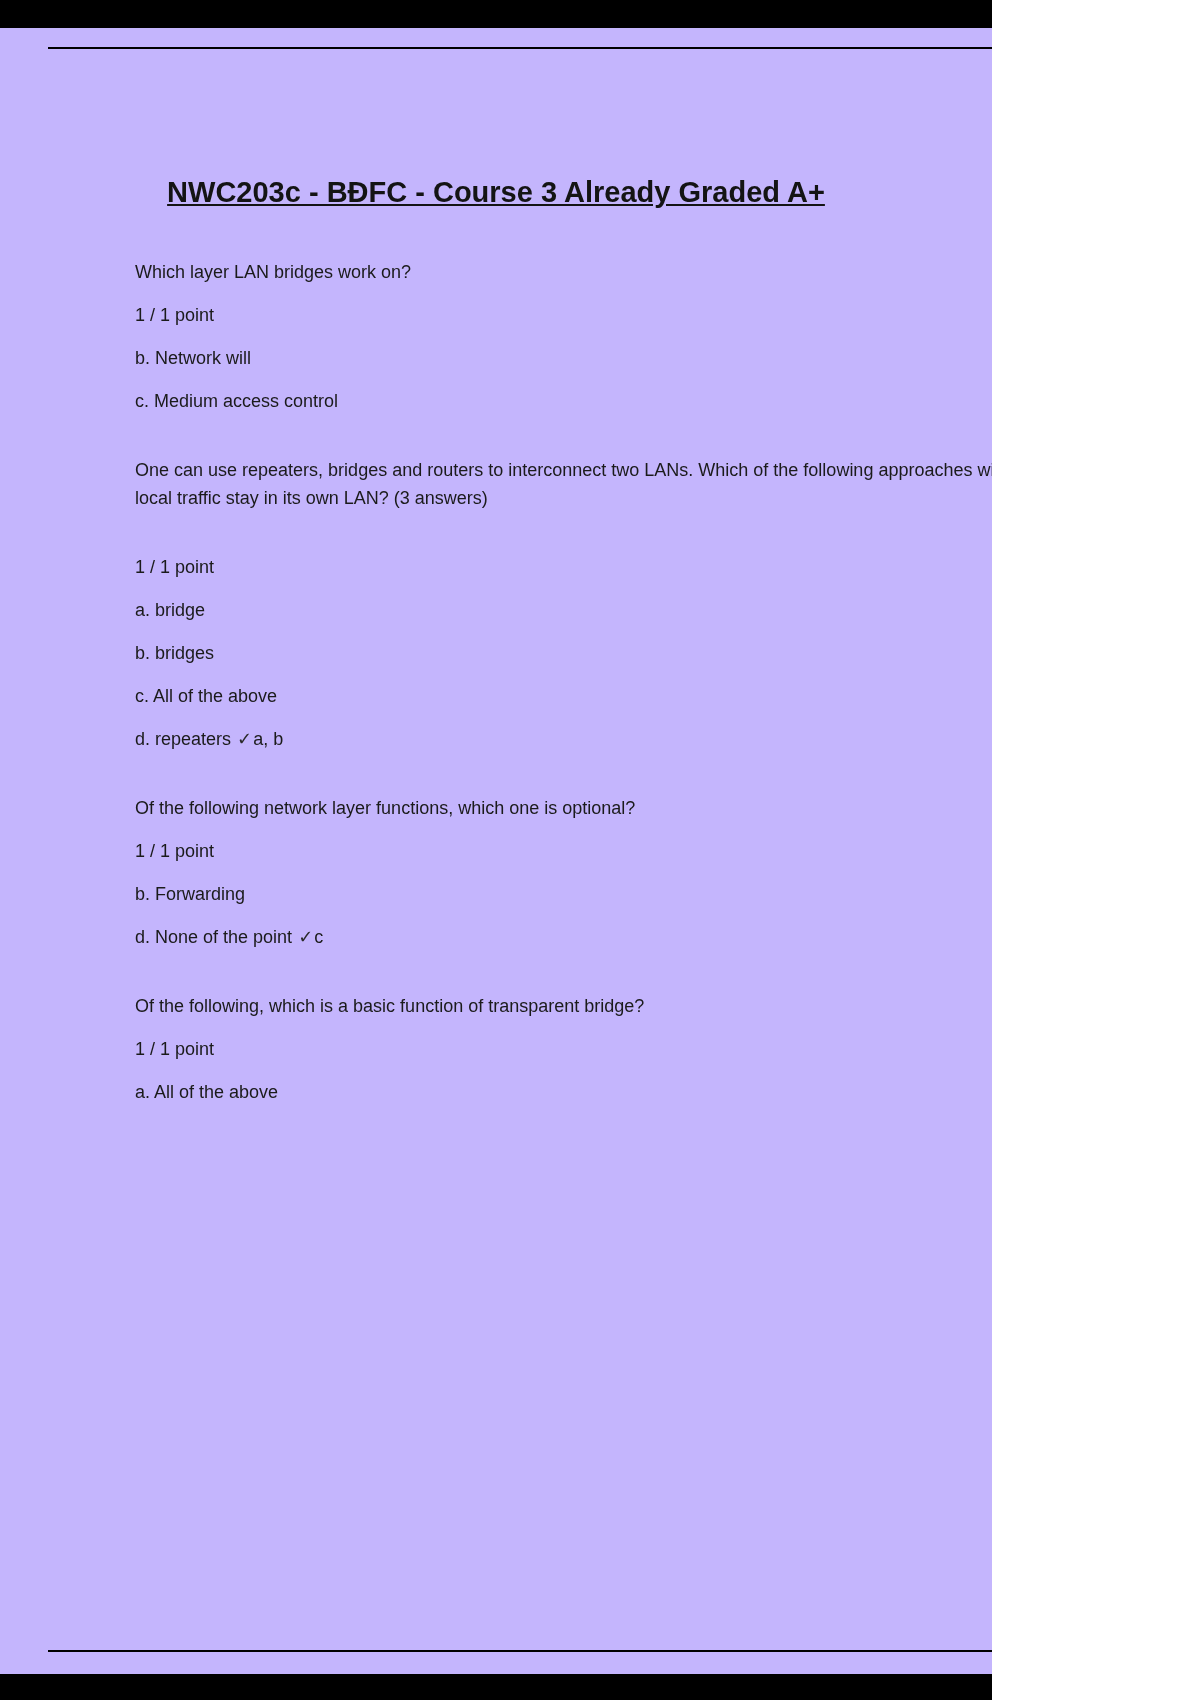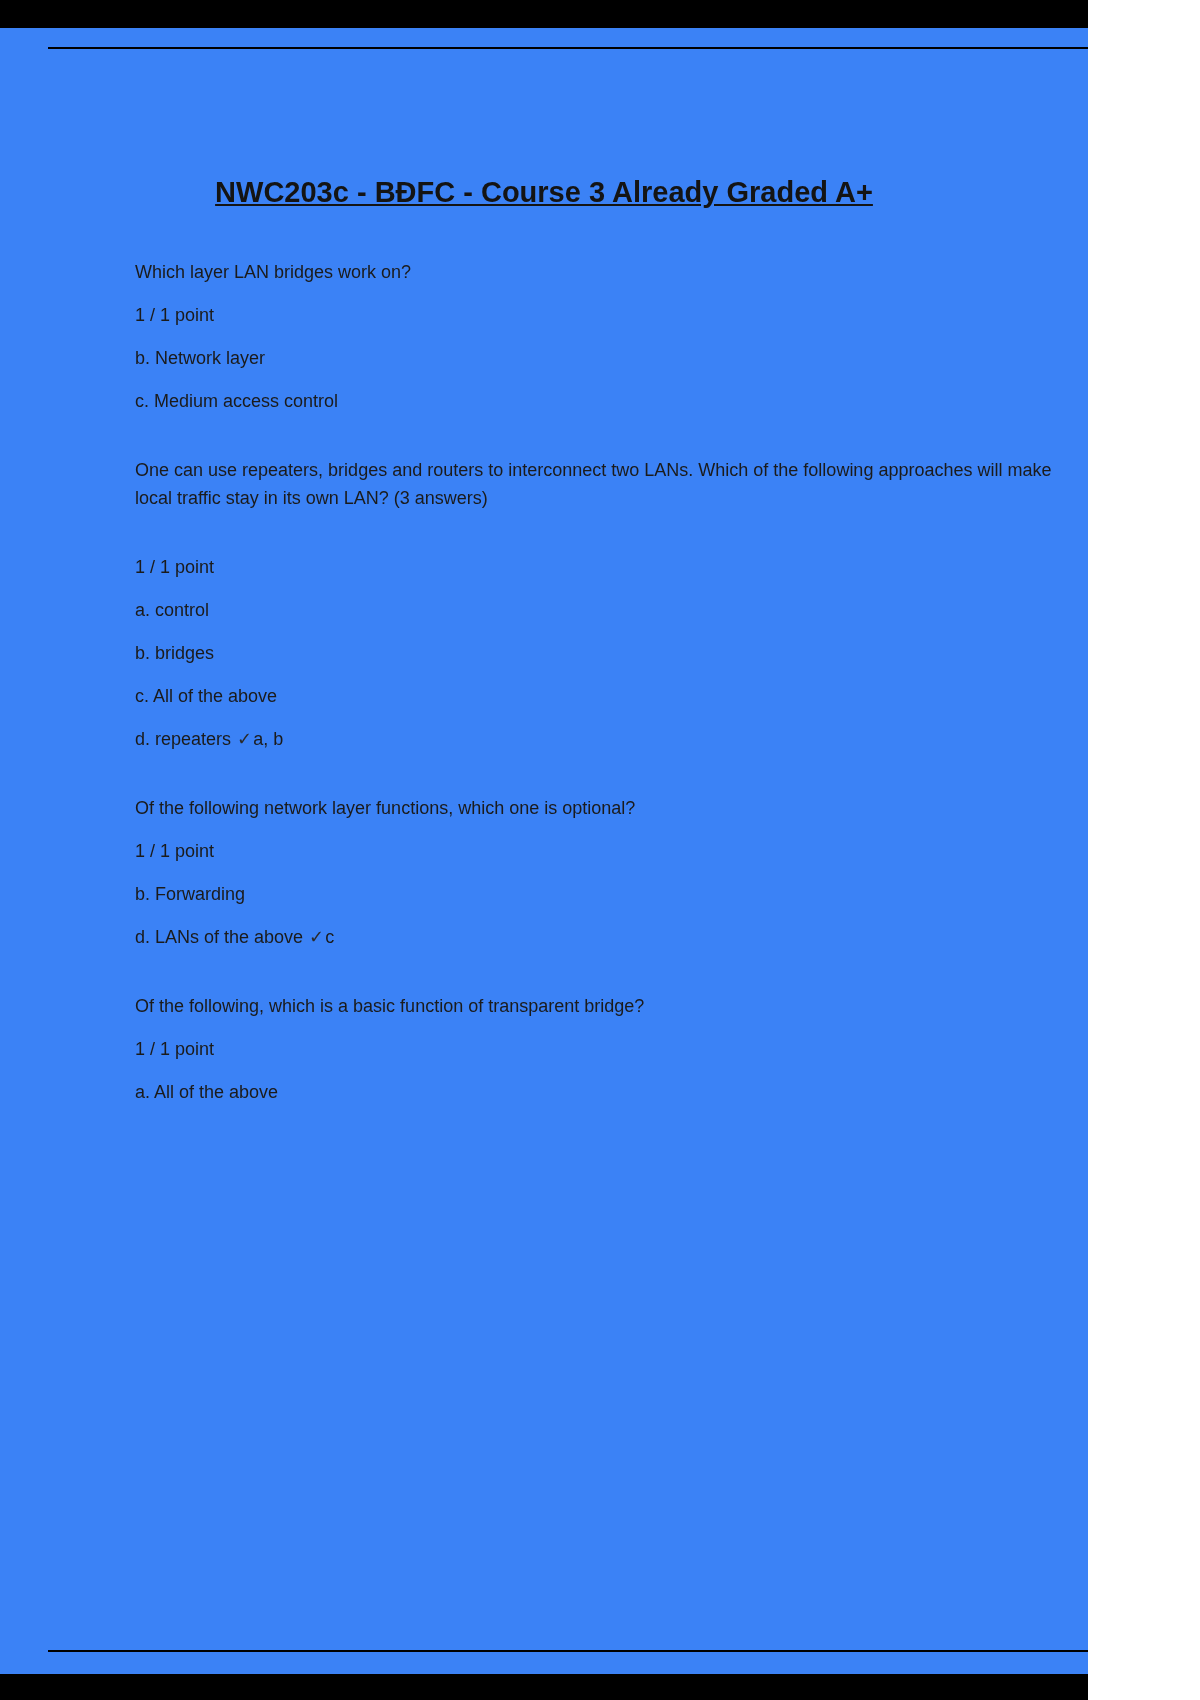--- a/index.html
+++ b/index.html
@@ -2,23 +2,23 @@
 <html><head>
 <meta charset="utf-8">
 <style>
   html, body {
     margin: 0;
     padding: 0;
     background: #ffffff;
   }
   .page {
     position: relative;
-    width: 1088px;
+    width: 992px;
     height: 1700px;
-    background: #3b82f6;
+    background: #c4b5fd;
     overflow: hidden;
     font-family: "Liberation Sans", sans-serif;
     color: #1b1b1b;
   }
   .top-bar {
     position: absolute;
     top: 0; left: 0;
     width: 100%;
     height: 28px;
     background: #000000;
@@ -87,41 +87,41 @@
   <div class="top-bar"></div>
   <hr class="rule top-rule">
 
   <h1 class="title">NWC203c - BĐFC - Course 3 Already Graded A+</h1>
 
   <div class="content">
 
     <section class="question">
       <p class="q-text">Which layer LAN bridges work on?</p>
       <p class="q-points">1 / 1 point</p>
-      <p class="option"><span>b. Network layer</span></p>
+      <p class="option"><span>b. Network will</span></p>
       <p class="option"><span>c. Medium access control</span></p>
     </section>
 
     <section class="question">
       <p class="q-text">One can use repeaters, bridges and routers to interconnect two LANs. Which of the following approaches will make local traffic stay in its own LAN? (3 answers)</p>
       <p class="q-points gap-before">1 / 1 point</p>
-      <p class="option"><span>a. control</span></p>
+      <p class="option"><span>a. bridge</span></p>
       <p class="option"><span>b. bridges</span></p>
       <p class="option"><span>c. All of the above</span></p>
       <p class="option">
         <span>d. repeaters</span><span class="check">✓</span><span class="ans">a, b</span>
       </p>
     </section>
 
     <section class="question">
       <p class="q-text">Of the following network layer functions, which one is optional?</p>
       <p class="q-points">1 / 1 point</p>
       <p class="option"><span>b. Forwarding</span></p>
       <p class="option">
-        <span>d. LANs of the above</span><span class="check">✓</span><span class="ans">c</span>
+        <span>d. None of the point</span><span class="check">✓</span><span class="ans">c</span>
       </p>
     </section>
 
     <section class="question">
       <p class="q-text">Of the following, which is a basic function of transparent bridge?</p>
       <p class="q-points">1 / 1 point</p>
       <p class="option"><span>a. All of the above</span></p>
     </section>
 
   </div>

